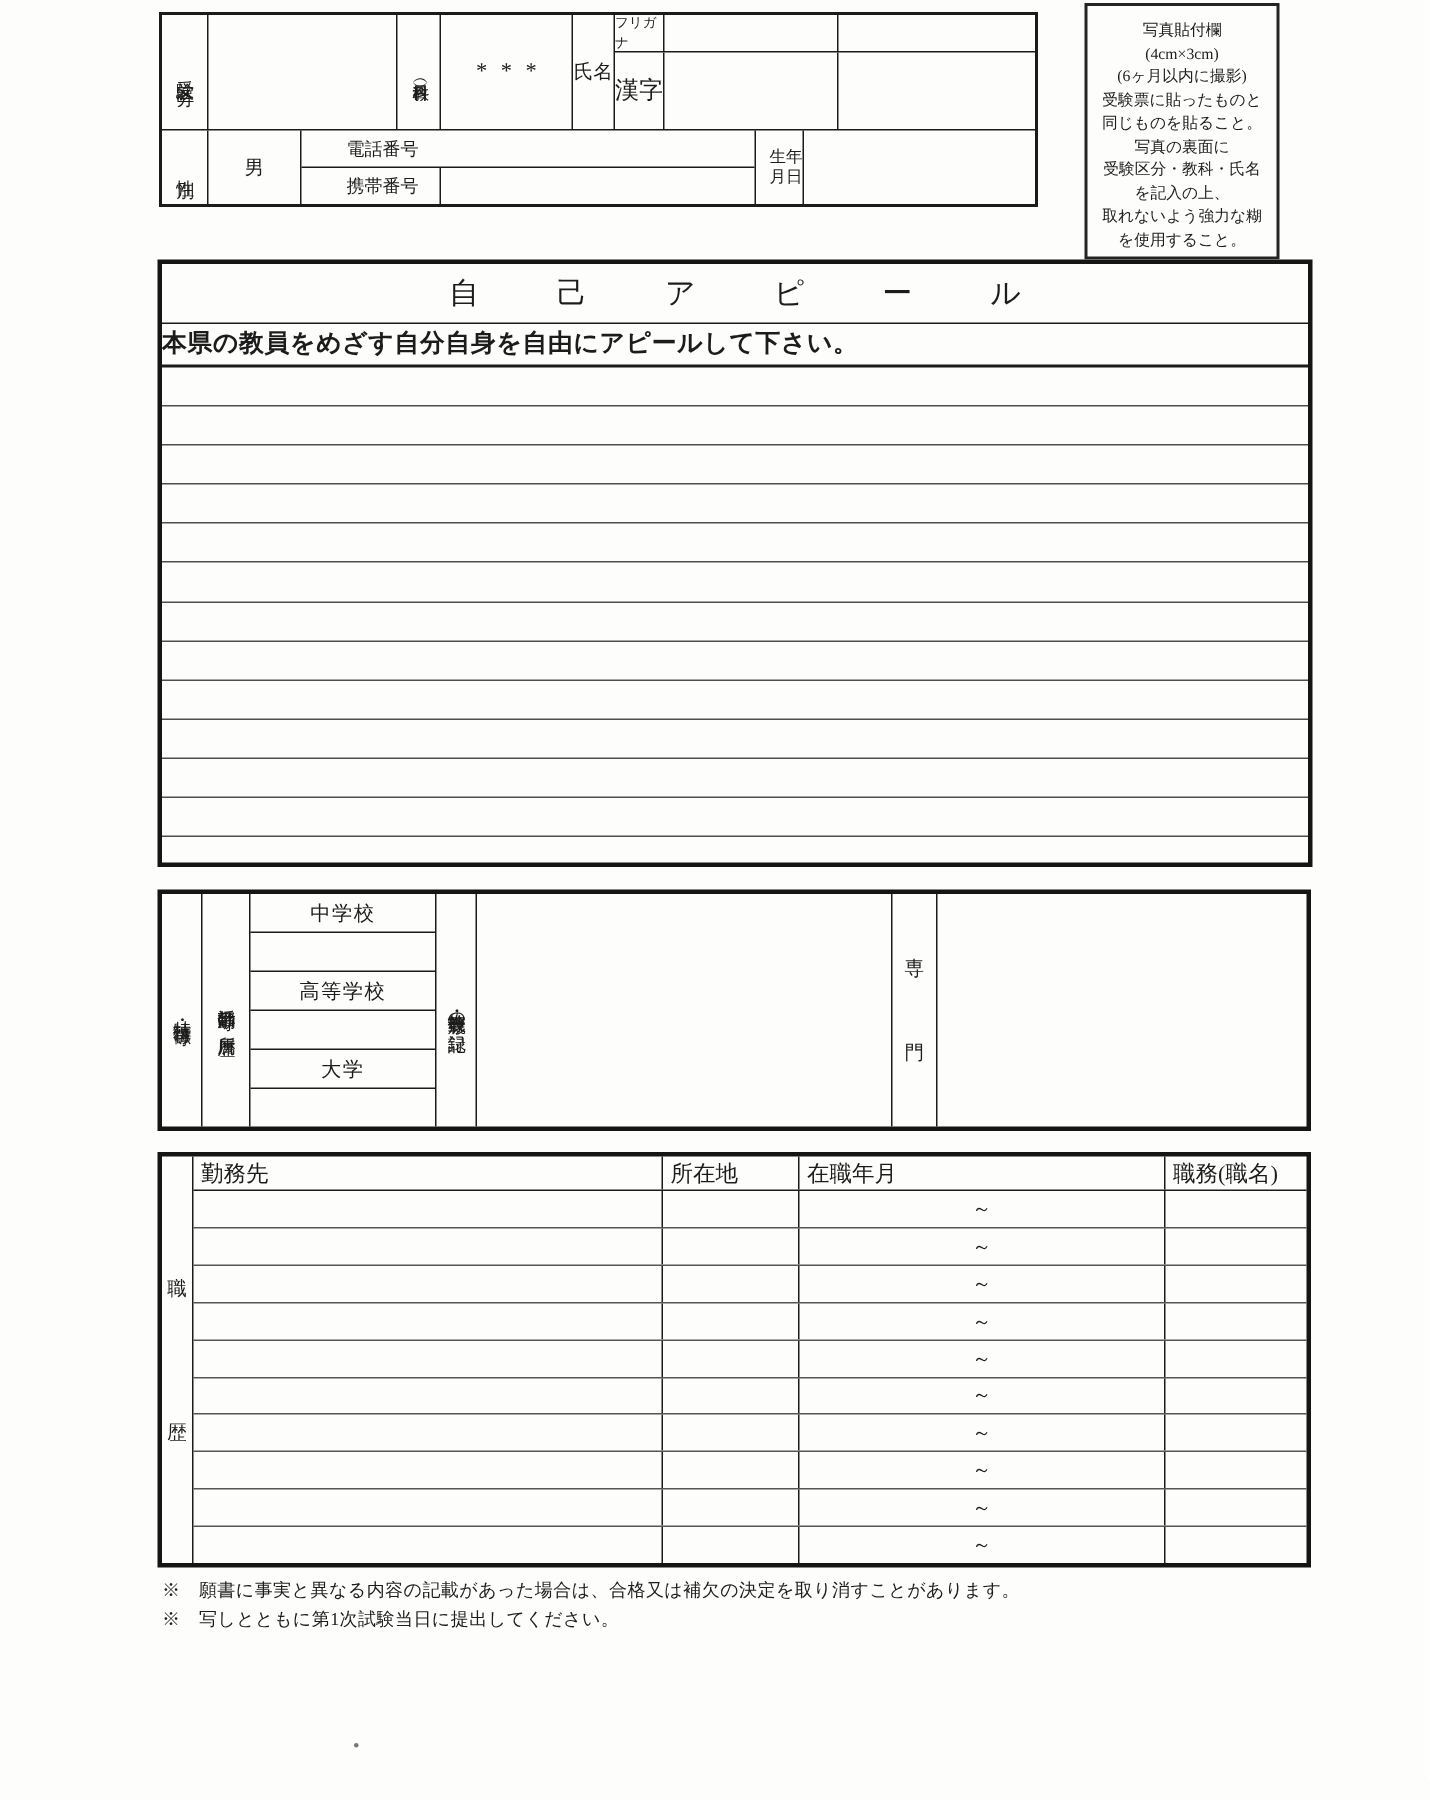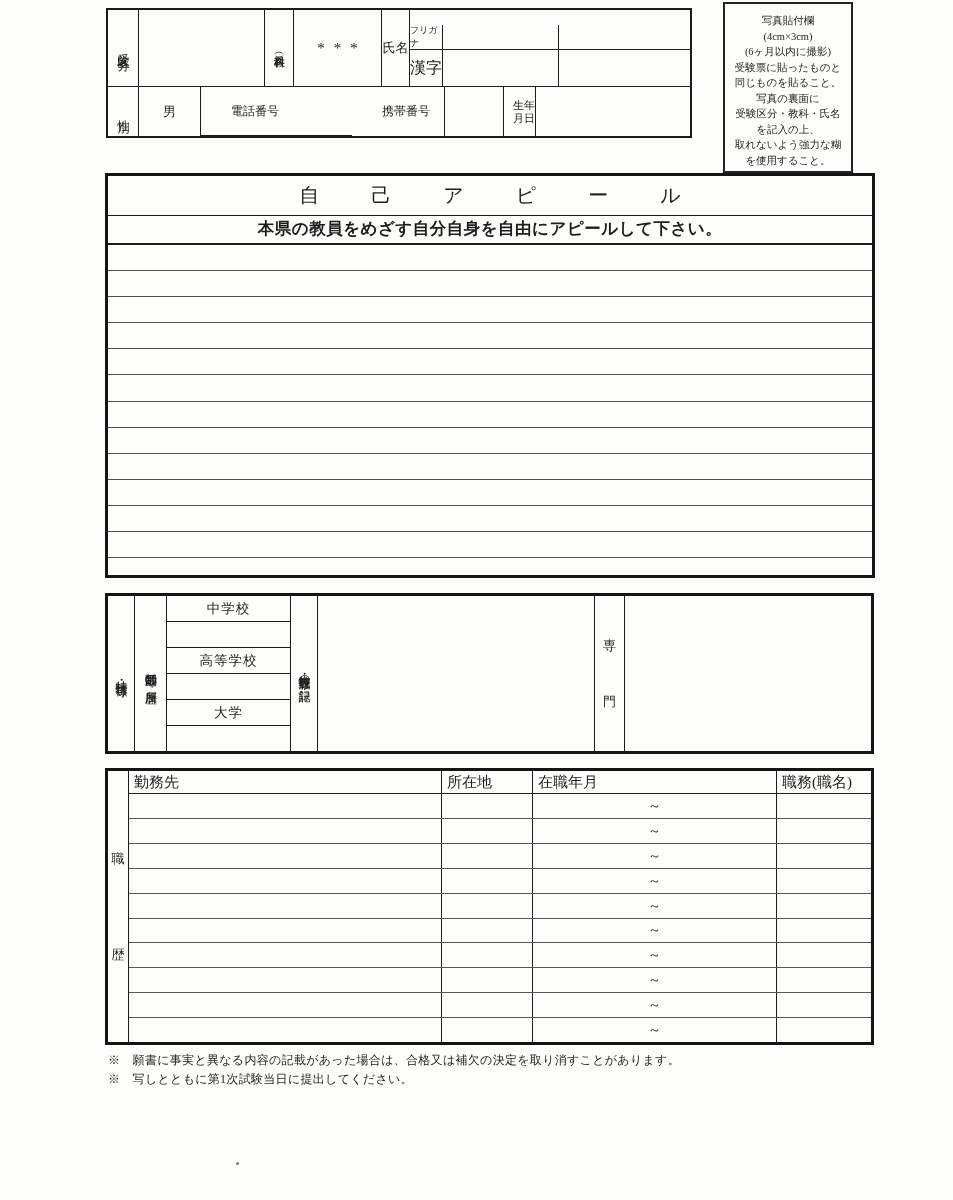--- a/index.html
+++ b/index.html
@@ -14,47 +14,47 @@
   .hdr-r2 { flex:1; display:flex; }
   .cell { border-right:1.5px solid #1b1b1b; display:flex; align-items:center; justify-content:center; }
   .cell.last { border-right:none; }
   .vtext { writing-mode:vertical-rl; font-size:12px; letter-spacing:2px; }
   .w-cat  { width:31px; }
   .w-catval { width:126px; }
   .w-subj { width:29px; font-size:11px; letter-spacing:0; }
   .w-subjval { width:88px; font-size:15px; letter-spacing:9px; padding-left:9px; }
   .w-name { width:28px; font-size:13px; }
   .name-block { flex:1; display:flex; flex-direction:column; }
-  .fur-row { height:25px; display:flex; border-bottom:1px solid #1b1b1b;margin-top:15px; }
+  .fur-row { height:25px; display:flex; border-bottom:1px solid #1b1b1b; }
   .kan-row { flex:1; display:flex; }
   .nm-label { width:33px; border-right:1.5px solid #1b1b1b; display:flex; align-items:center; justify-content:center; }
   .fur-label { font-size:9px; }
   .kan-label { font-size:16px; }
   .nm-v1 { width:116px; border-right:1px solid #1b1b1b; }
   .nm-v2 { flex:1; }
   .w-gender { width:62px; font-size:13px; }
-  .phone-block { width:303px; display:flex; flex-direction:row; border-right:1.5px solid #1b1b1b; }
+  .phone-block { width:303px; display:flex; flex-direction:column; border-right:1.5px solid #1b1b1b; }
   .phone-row { flex:1; display:flex; align-items:center; border-bottom:1px solid #1b1b1b; }
   .phone-row.bot { border-bottom:none; }
   .phone-label { font-size:12px; padding-left:30px; width:92px; }
   .phone-field { flex:1; height:100%; }
   .phone-row.bot .phone-field { border-left:1px solid #1b1b1b; }
   .w-birth { width:32px; flex-direction:column; font-size:11px; line-height:13px;align-items:flex-end; }
 
   
   .photo { position:absolute; left:723px; top:2px; width:130px; height:171px;
            border:2px solid #242424; background:#fdfdfb;
            font-size:10.5px; line-height:15.5px; text-align:center; padding-top:9px; }
 
   
   .appeal { position:absolute; left:105px; top:173px; width:770px; height:405px;
             border:3px solid #151515; display:flex; flex-direction:column; background:#fdfdfb; }
   .appeal-title { height:40px; border-bottom:1.5px solid #1b1b1b; display:flex; align-items:center;
                   justify-content:center; font-size:20px; letter-spacing:16px; padding-left:16px; }
-  .appeal-sub { border-bottom:2px solid #1b1b1b; text-align:center; padding:2px 0 3px; }
+  .appeal-sub { border-bottom:2px solid #1b1b1b; padding:2px 0 3px; }
   .appeal-sub-bold { font-size:16.5px; font-weight:bold; letter-spacing:0.5px; }
   .appeal-sub-note { font-size:10.5px; margin-top:1px; }
   .appeal-lines { flex:1; display:flex; flex-direction:column; }
   .appeal-line { height:26.1px; border-bottom:1px solid #4e4e4e; }
 
   
   .skills { position:absolute; left:105px; top:593px; width:769px; height:161px;
             border:3px solid #151515; display:flex; background:#fdfdfb; }
   .vcell { border-right:1.5px solid #1b1b1b; display:flex; align-items:center; justify-content:center;
            writing-mode:vertical-rl; font-size:12px; letter-spacing:1px; }

